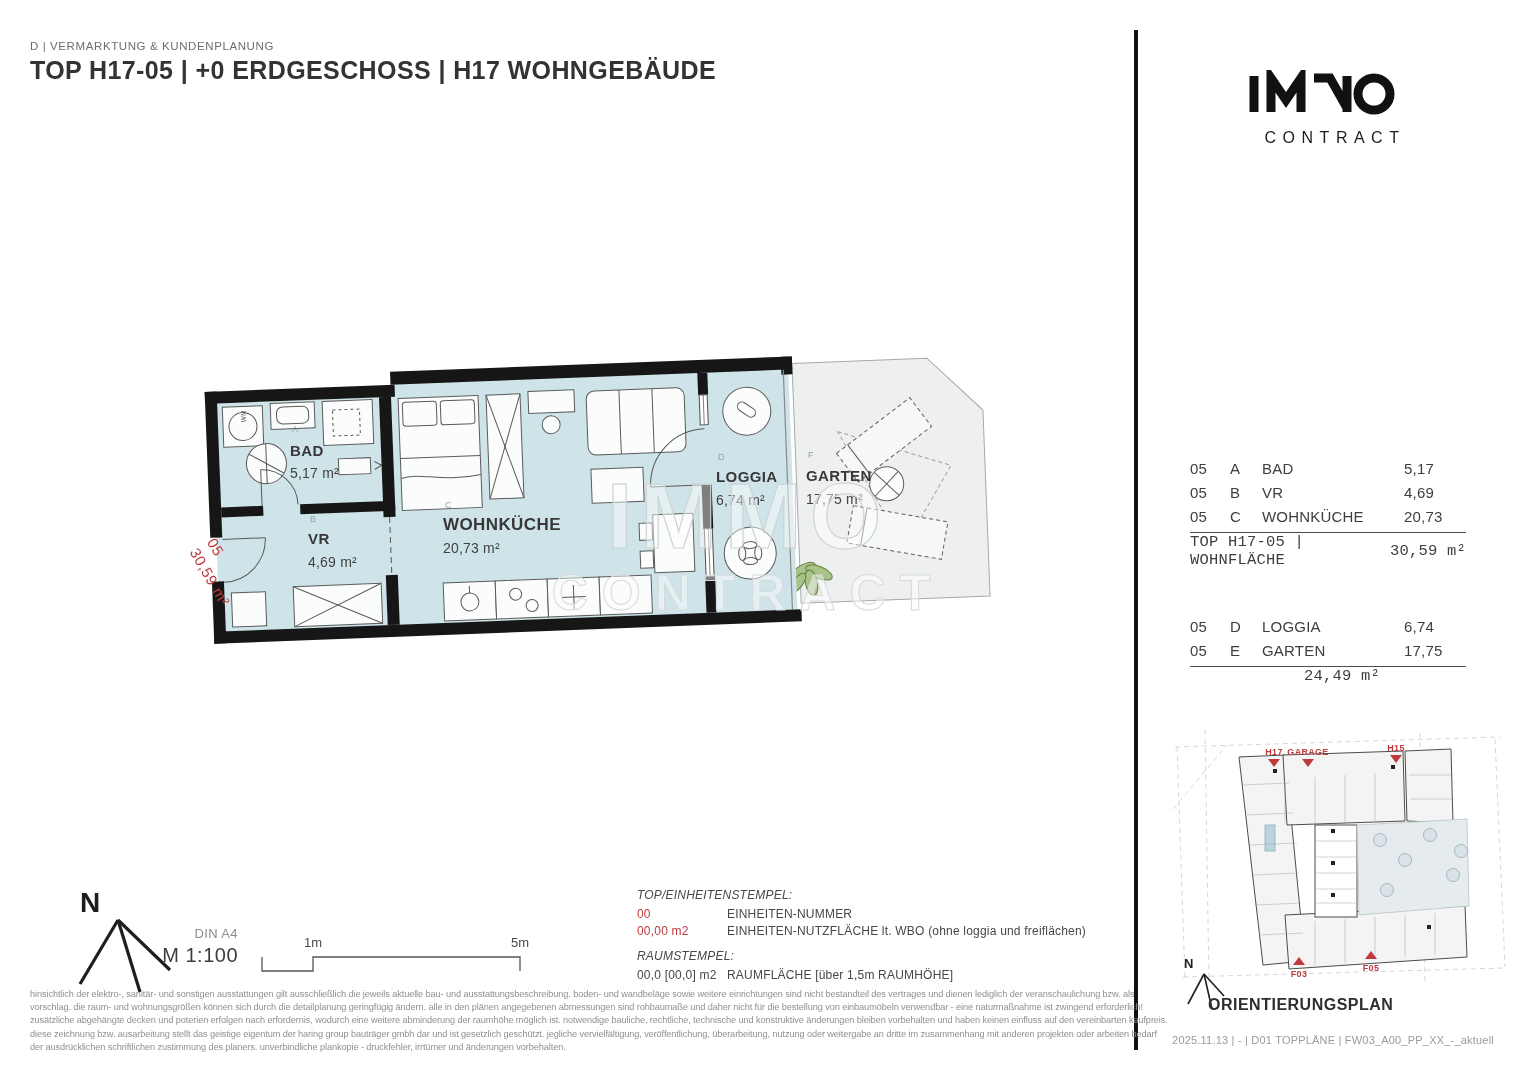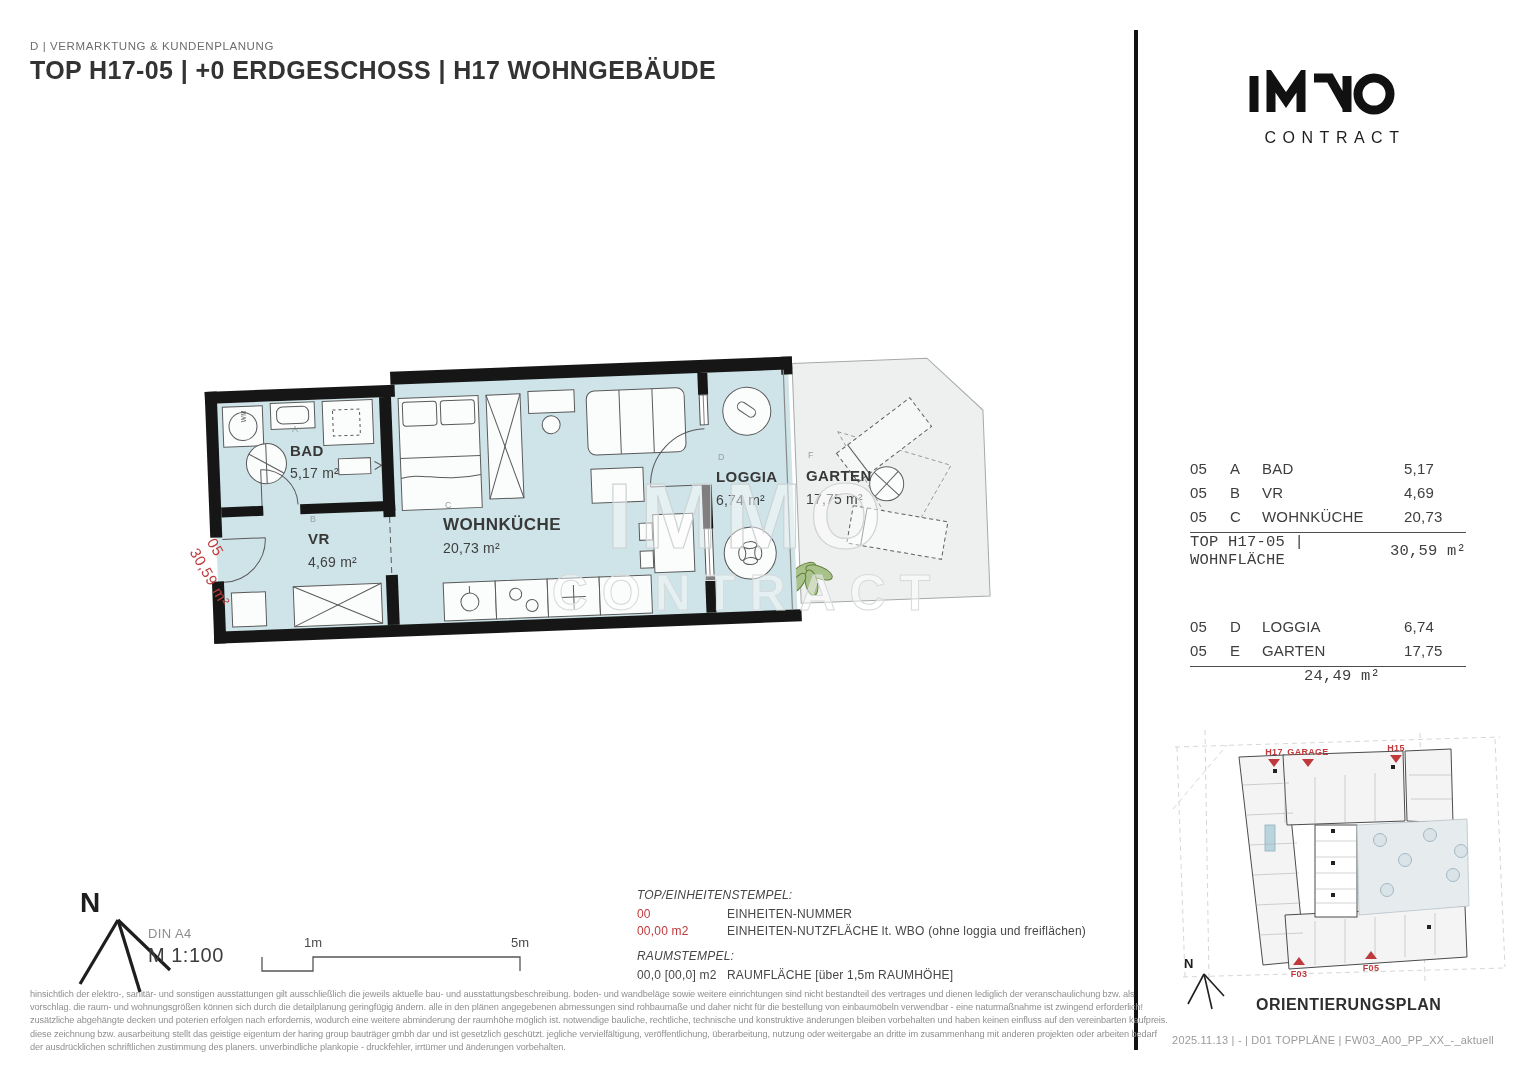--- a/index.html
+++ b/index.html
@@ -24,38 +24,38 @@
   .arow .val{}
   .atotal{border-top:1.5px solid #4c4c4c;margin-top:4px;padding-top:0;display:grid;
           grid-template-columns:1fr 86px;align-items:center;font-size:15.5px;font-family:Liberation Mono, monospace;}
   .atotal .val{text-align:right;}
 
   
   .unit-badge{position:absolute;left:186px;top:552px;transform:rotate(60deg);color:#bf3a3c;
               font-size:15px;line-height:1.35;letter-spacing:.6px;text-align:left;white-space:nowrap;}
 
   
-  .scaleinfo{position:absolute;left:148px;top:926px;width:90px;text-align:left;}
+  .scaleinfo{position:absolute;left:148px;top:926px;width:90px;text-align:right;}
   .scaleinfo .din{font-size:13px;color:#8d8d8d;letter-spacing:.4px;}
   .scaleinfo .m{font-size:20px;color:#3d3d3d;margin-top:3px;letter-spacing:.5px;}
 
   
   .stamp{position:absolute;left:637px;top:888px;font-size:12px;color:#474747;letter-spacing:.2px;}
   .stamp .st-title{margin-bottom:5px;font-style:italic;}
   .stamp .srow{display:grid;grid-template-columns:90px 1fr;margin-bottom:3px;}
   .stamp .red{color:#bf3a3c;}
   .stamp .gap{height:8px;}
 
   
   .disclaimer{position:absolute;left:30px;top:988px;width:1100px;font-size:9.2px;line-height:13.2px;
               color:#909090;letter-spacing:-0.1px;}
   .disclaimer div{white-space:nowrap;}
 
   
-  .orient-title{position:absolute;left:1256px;top:996px;font-size:16px;font-weight:bold;
+  .orient-title{position:absolute;left:1208px;top:996px;font-size:16px;font-weight:bold;
                 letter-spacing:.5px;color:#2e2e2e;}
   .plan-footer{position:absolute;left:1168px;top:1034px;width:330px;text-align:center;
                font-size:11px;color:#9b9b9b;letter-spacing:.2px;}
 
   
   .floor{fill:#cfe4e9;}
   .garden{fill:#eef0ef;stroke:#a5a9a7;stroke-width:1;}
   .walls rect{fill:#161616;}
   .furnset rect,.furnset circle,.furnset ellipse{fill:#fbfcfc;stroke:#5a5a5a;stroke-width:1;}
   .furnset line,.furnset polyline,.furnset path{fill:none;stroke:#5a5a5a;stroke-width:1;}

